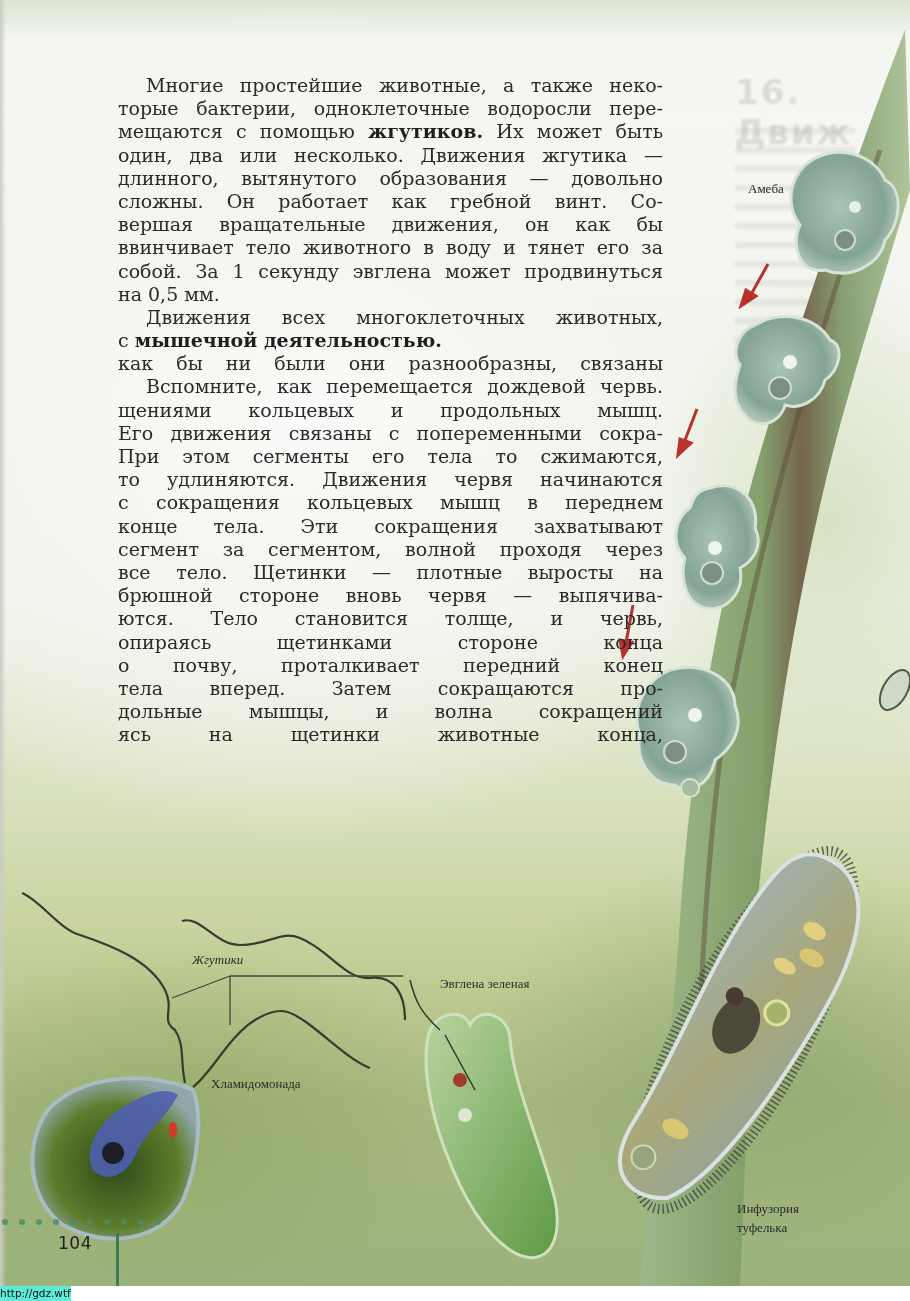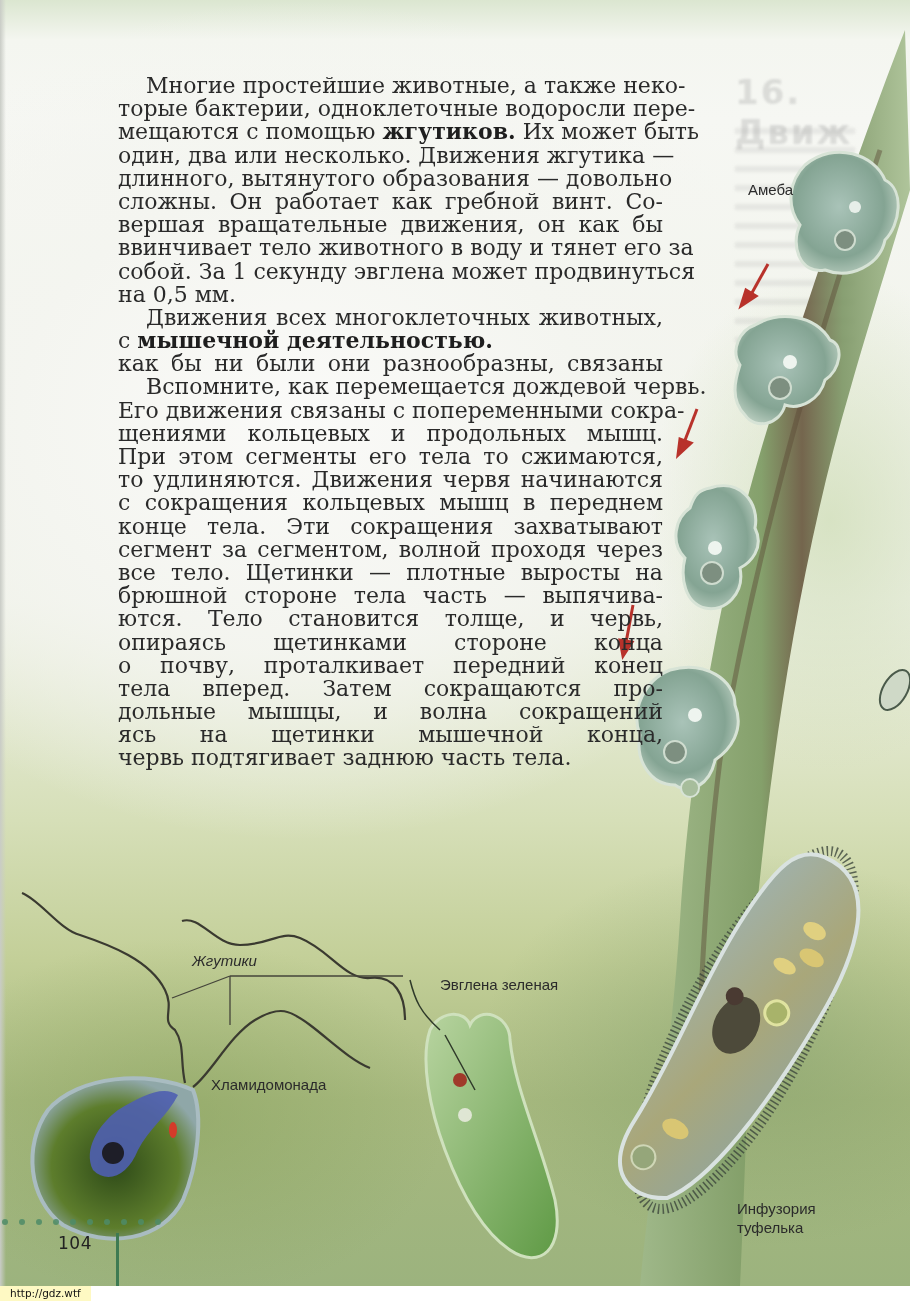--- a/index.html
+++ b/index.html
@@ -29,48 +29,48 @@
     .ghost-heading {
       position: absolute; left: 735px; top: 72px;
       font-family: "DejaVu Sans", sans-serif; font-weight: bold; font-size: 34px;
       color: rgba(150,150,150,0.28); letter-spacing: 2px; filter: blur(1.2px);
     }
     .ghost-lines { position: absolute; left: 735px; top: 128px; width: 120px; }
     .ghost-lines div { height: 6px; margin-bottom: 13px; background: rgba(160,160,160,0.18); filter: blur(1.5px); }
 
     .text-block {
       position: absolute; left: 118px; top: 74px; width: 545px;
-      font-family: "DejaVu Serif", serif; font-size: 22px; line-height: 23.2px;
+      font-family: "DejaVu Serif", serif; font-size: 19px; line-height: 23.2px;
       color: #2a2a2a;
     }
     .text-line {
       display: block; white-space: nowrap; text-align: justify; text-align-last: justify;
       height: 23.2px;
     }
     .text-line.last { text-align-last: left; }
     .text-line.indent { padding-left: 28px; }
     .b { font-weight: bold; color: #1e1e1e; }
 
     
     .stem-svg { position: absolute; left: 0; top: 0; }
     .label {
-      position: absolute; font-family: Liberation Sans, sans-serif; font-size: 15px; color: #2b2b2b;
+      position: absolute; font-family: Liberation Serif, serif; font-size: 13px; color: #2b2b2b;
       white-space: nowrap;
     }
     .label.italic { font-style: italic; }
     .page-number {
       position: absolute; left: 58px; top: 1233px; font-family: "DejaVu Sans", sans-serif;
       font-size: 17px; color: #222; letter-spacing: 0.5px;
     }
     .page-rule { position: absolute; left: 116px; top: 1233px; width: 3px; height: 53px; background: #3e7a52; }
     .dots { position: absolute; left: 2px; top: 1219px; display: flex; gap: 11px; }
     .dots span { width: 6px; height: 6px; border-radius: 50%; background: #4e8b67; opacity: .85; }
     .source-tag {
-      position: absolute; left: 0; top: 1286px; height: 15px; padding: 0 10px;
-      background: #fef9c3; font-family: "DejaVu Sans", sans-serif; font-size: 10.5px; line-height: 15px; color: #111;
+      position: absolute; left: 0; top: 1286px; height: 15px; padding: 0 0;
+      background: #5eead4; font-family: "DejaVu Sans", sans-serif; font-size: 10.5px; line-height: 15px; color: #111;
     }
   </style>
 </head>
 <body>
 
 <div class="page">
   <div class="left-edge"></div>
 
   <div class="ghost-heading">16. Движ</div>
   <div class="ghost-lines">
@@ -223,36 +223,35 @@
       <span class="text-line">длинного, вытянутого образования — довольно</span>
       <span class="text-line">сложны. Он работает как гребной винт. Со-</span>
       <span class="text-line">вершая вращательные движения, он как бы</span>
       <span class="text-line">ввинчивает тело животного в воду и тянет его за</span>
       <span class="text-line">собой. За 1 секунду эвглена может продвинуться</span>
       <span class="text-line last">на 0,5 мм.</span>
       <span class="text-line indent">Движения всех многоклеточных животных,</span>
       <span class="text-line last"><span>с </span><span class="b">мышечной деятельностью.</span><span></span></span>
       <span class="text-line">как бы ни были они разнообразны, связаны</span>
       <span class="text-line indent">Вспомните, как перемещается дождевой червь.</span>
+      <span class="text-line">щениями кольцевых и продольных мышц.</span>
       <span class="text-line">Его движения связаны с попеременными сокра-</span>
-      <span class="text-line">щениями кольцевых и продольных мышц.</span>
       <span class="text-line">При этом сегменты его тела то сжимаются,</span>
       <span class="text-line">то удлиняются. Движения червя начинаются</span>
       <span class="text-line">с сокращения кольцевых мышц в переднем</span>
       <span class="text-line">конце тела. Эти сокращения захватывают</span>
       <span class="text-line">сегмент за сегментом, волной проходя через</span>
       <span class="text-line">все тело. Щетинки — плотные выросты на</span>
-      <span class="text-line">брюшной стороне тела часть — выпячива-</span>
+      <span class="text-line">брюшной стороне вновь червя — выпячива-</span>
       <span class="text-line">ются. Тело становится толще, и червь,</span>
       <span class="text-line">опираясь щетинками стороне конца</span>
       <span class="text-line">о почву, проталкивает передний конец</span>
       <span class="text-line">тела вперед. Затем сокращаются про-</span>
       <span class="text-line">дольные мышцы, и волна сокращений</span>
-      <span class="text-line">ясь на щетинки мышечной конца,</span>
-      <span class="text-line last">червь подтягивает заднюю часть тела.</span>
+      <span class="text-line">ясь на щетинки животные конца,</span>
     </div>
 
   <div class="dots">
     <span></span>
       <span></span>
       <span></span>
       <span></span>
       <span></span>
       <span></span>
       <span></span>

